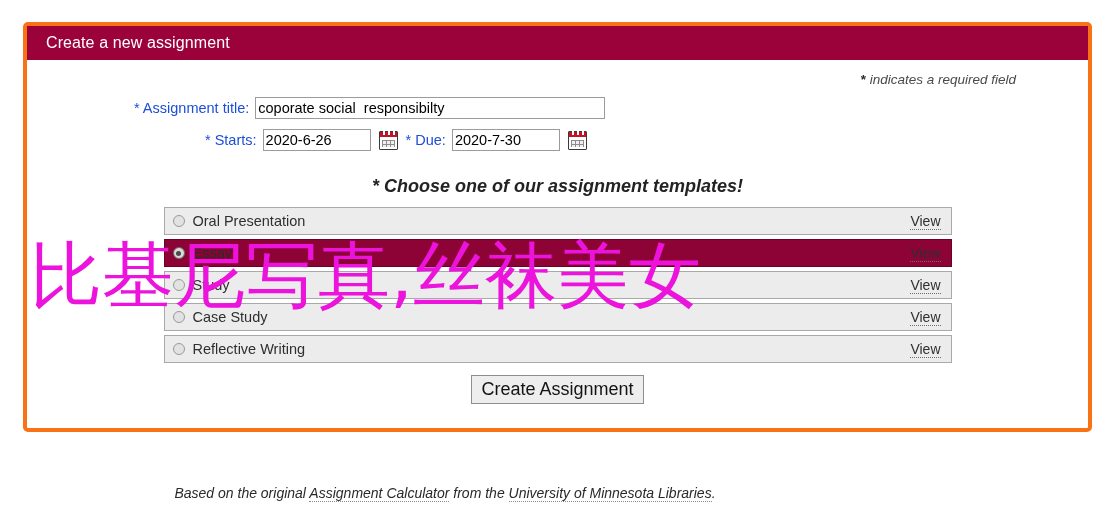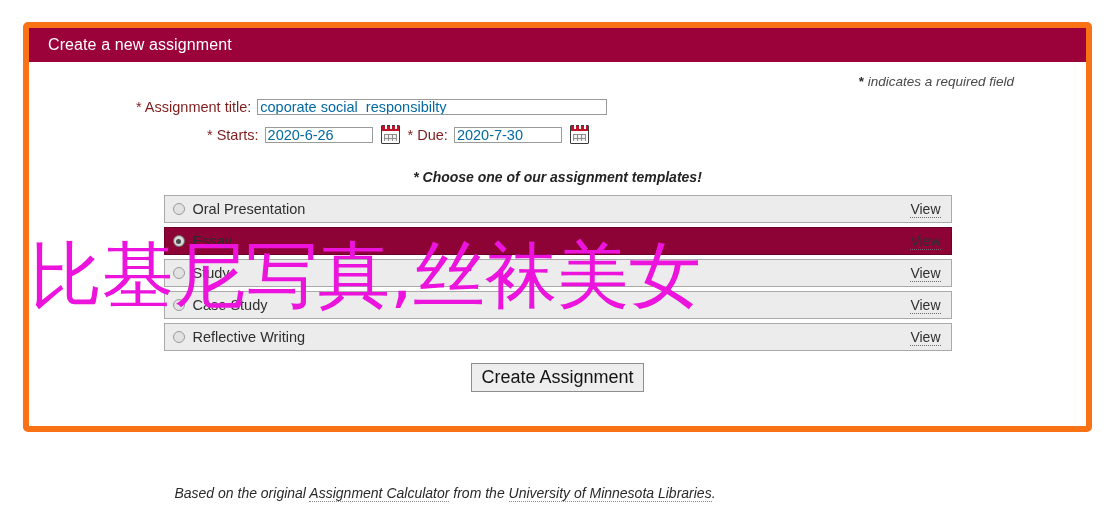--- a/index.html
+++ b/index.html
@@ -22,21 +22,21 @@
     height: 526px;
   }
 
   
   .panel {
     position: absolute;
     left: 23px;
     top: 22px;
     width: 1069px;
     height: 410px;
-    border: 6px solid #f97316;
+    border: 4px solid #f97316;
     border-radius: 5px;
     background: #ffffff;
     box-sizing: border-box;
   }
 
   .panel-header {
     height: 34px;
     background: #9b0239;
     color: #ffffff;
     font-size: 16px;
@@ -67,33 +67,33 @@
     display: flex;
     align-items: center;
     justify-content: flex-start;
     margin-top: 10px;
   }
   .row-title { padding-left: 107px; }
   .row-dates { padding-left: 178px; }
 
   .field-label {
     font-size: 14.5px;
-    color: #7f1d1d;
+    color: #1d4ed8;
     white-space: nowrap;
     margin-right: 6px;
     text-align: center;
   }
 
   .txt {
     font-family: "Liberation Sans", sans-serif;
     font-size: 14.5px;
-    color: #0369a1;
+    color: #000000;
     border: 1px solid #9b9b9b;
     background: #ffffff;
-    height: 16px;
+    height: 22px;
     line-height: 22px;
     padding: 0 2px;
     box-sizing: border-box;
     outline: none;
   }
   .txt-title { width: 350px; }
   .txt-date  { width: 108px; }
 
   
   .cal {
@@ -131,21 +131,21 @@
       repeating-linear-gradient(to right,  #8d8d8d 0 1px, transparent 1px 4px),
       repeating-linear-gradient(to bottom, #8d8d8d 0 1px, transparent 1px 4px),
       #f0f0f0;
   }
 
   
   .choose-line {
     text-align: center;
     font-style: italic;
     font-weight: bold;
-    font-size: 14px;
+    font-size: 18px;
     color: #232323;
     margin-top: 25px;
   }
 
   .tpl-list {
     margin: 10px auto 0 auto;
     width: 788px;
   }
   .tpl-row {
     position: relative;

